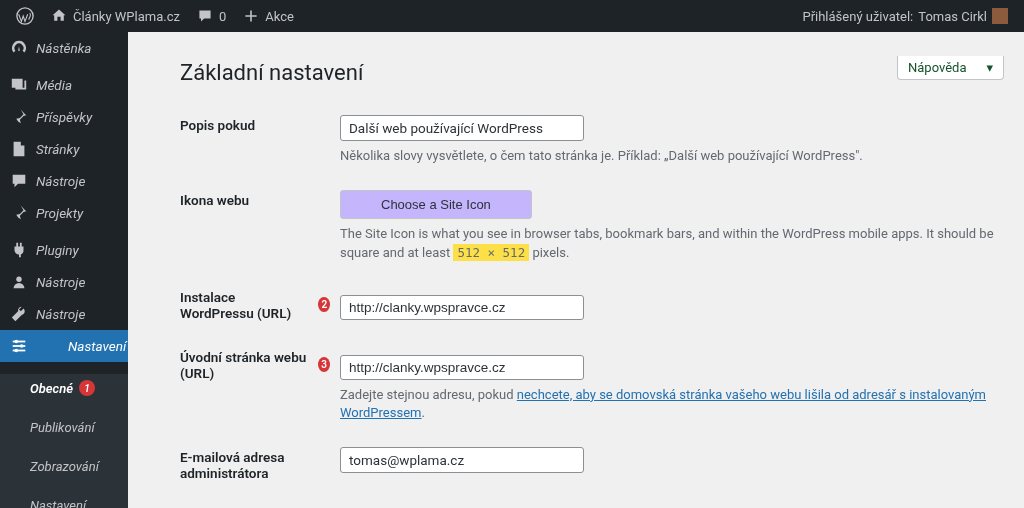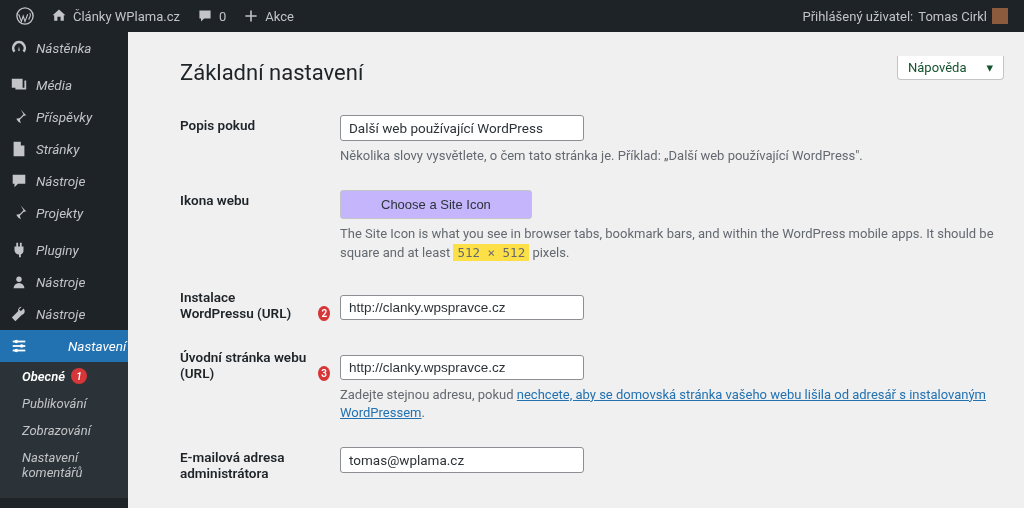--- a/index.html
+++ b/index.html
@@ -11,42 +11,42 @@
 .adminbar-item { display: flex; align-items: center; padding: 0 8px; height: 32px; cursor: pointer; gap: 5px; color: #c3c4c7; }
 .avatar-box { width: 16px; height: 16px; background: #8c5a3c; display: inline-block; }
 
 
 .sidebar { position: fixed; top: 32px; left: 0; bottom: 0; width: 128px; background: #1d2327; color: #c3c4c7; overflow-y: auto; font-style: italic; }
 .menu-item { display: flex; align-items: center; padding: 7px 10px; cursor: pointer; gap: 8px; font-size: 13.5px; color: #c3c4c7; }
 .menu-item.current { background: #2271b1; color: #fff; position: relative; gap: 40px; }
 .menu-item.current::after { content: ""; position: absolute; right: -8px; top: 50%; transform: translateY(-50%); border: 8px solid transparent; border-right-color: #f0f0f1; }
 .menu-icon { width: 18px; height: 18px; display: flex; align-items: center; justify-content: center; fill: currentColor; }
 .submenu { background: #2c3338; }
-.submenu-item { padding: 6px 12px 6px 22px; font-size: 13px; cursor: pointer; color: #c3c4c7; display: flex; align-items: flex-end; gap: 6px; }
+.submenu-item { padding: 6px 12px 6px 30px; font-size: 13px; cursor: pointer; color: #c3c4c7; display: flex; align-items: flex-end; gap: 6px; margin-top: 12px; }
 .submenu-item.current { color: #fff; font-weight: 600; }
 .badge { background: #d63638; color: #fff; border-radius: 9px; min-width: 16px; height: 16px; font-size: 10px; display: inline-flex; align-items: center; justify-content: center; padding: 0 5px; }
 
 
 .main { margin-left: 160px; margin-top: 32px; padding: 0 20px 20px 20px; height: calc(508px - 32px); overflow-y: auto; }
 .page-header { display: flex; justify-content: space-between; align-items: flex-start; padding-top: 24px; }
 .page-title { font-size: 22px; font-weight: 400; color: #1d2327; padding: 4px 0 18px 0; }
 .help-tab { border: 1px solid #c3c4c7; border-top: none; background: #fff; padding: 4px 10px; font-size: 13px; cursor: pointer; display: flex; align-items: center; gap: 20px; color: #14532d; border-radius: 0 0 4px 4px; }
 
 table.form-table { width: 100%; border-collapse: collapse; }
 table.form-table th { text-align: left; vertical-align: top; width: 160px; padding: 14px 10px 14px 0; font-weight: 600; font-size: 13.5px; color: #1d2327; }
 table.form-table td { padding: 12px 10px 12px 0; vertical-align: top; }
 
 input[type=text], input[type=email], input[type=url] { width: 244px; padding: 4px 8px; border: 1px solid #8c8f94; border-radius: 3px; font-size: 13.5px; background: #fff; color: #2c3338; font-family: inherit; }
 input.code { font-family: Liberation Sans, sans-serif; margin-top: 8px; }
 .button-secondary { display: inline-block; padding: 6px 40px; border: 1px solid #c3c4c7; background: #c4b5fd; border-radius: 3px; font-size: 13px; cursor: pointer; color: #2c3338; }
 .description { font-size: 13px; color: #646970; margin-top: 6px; line-height: 1.45; }
 .description a { color: #2271b1; text-decoration: underline; }
 .description code { background: #fde047; padding: 1px 4px; font-family: Consolas, Monaco, monospace; font-size: 12.5px; }
 .badge-red-inline { background: #d63638; color: #fff; border-radius: 50%; width: 15px; height: 15px; font-size: 10px; display: inline-flex; align-items: center; justify-content: center; margin-left: 4px; vertical-align: middle; }
-.field-label-wrap { display: flex; align-items: flex-end; gap: 4px; }
+.field-label-wrap { display: flex; align-items: center; gap: 4px; }
 </style>
 </head>
 <body>
 
 <div class="adminbar">
   <div class="adminbar-left">
     <div class="adminbar-item">
       <span class="menu-icon">
           <svg viewBox="0 0 20 20" width="18" height="18">
             <circle cx="10" cy="10" r="9" fill="none" stroke="currentColor" stroke-width="1.5"></circle>

